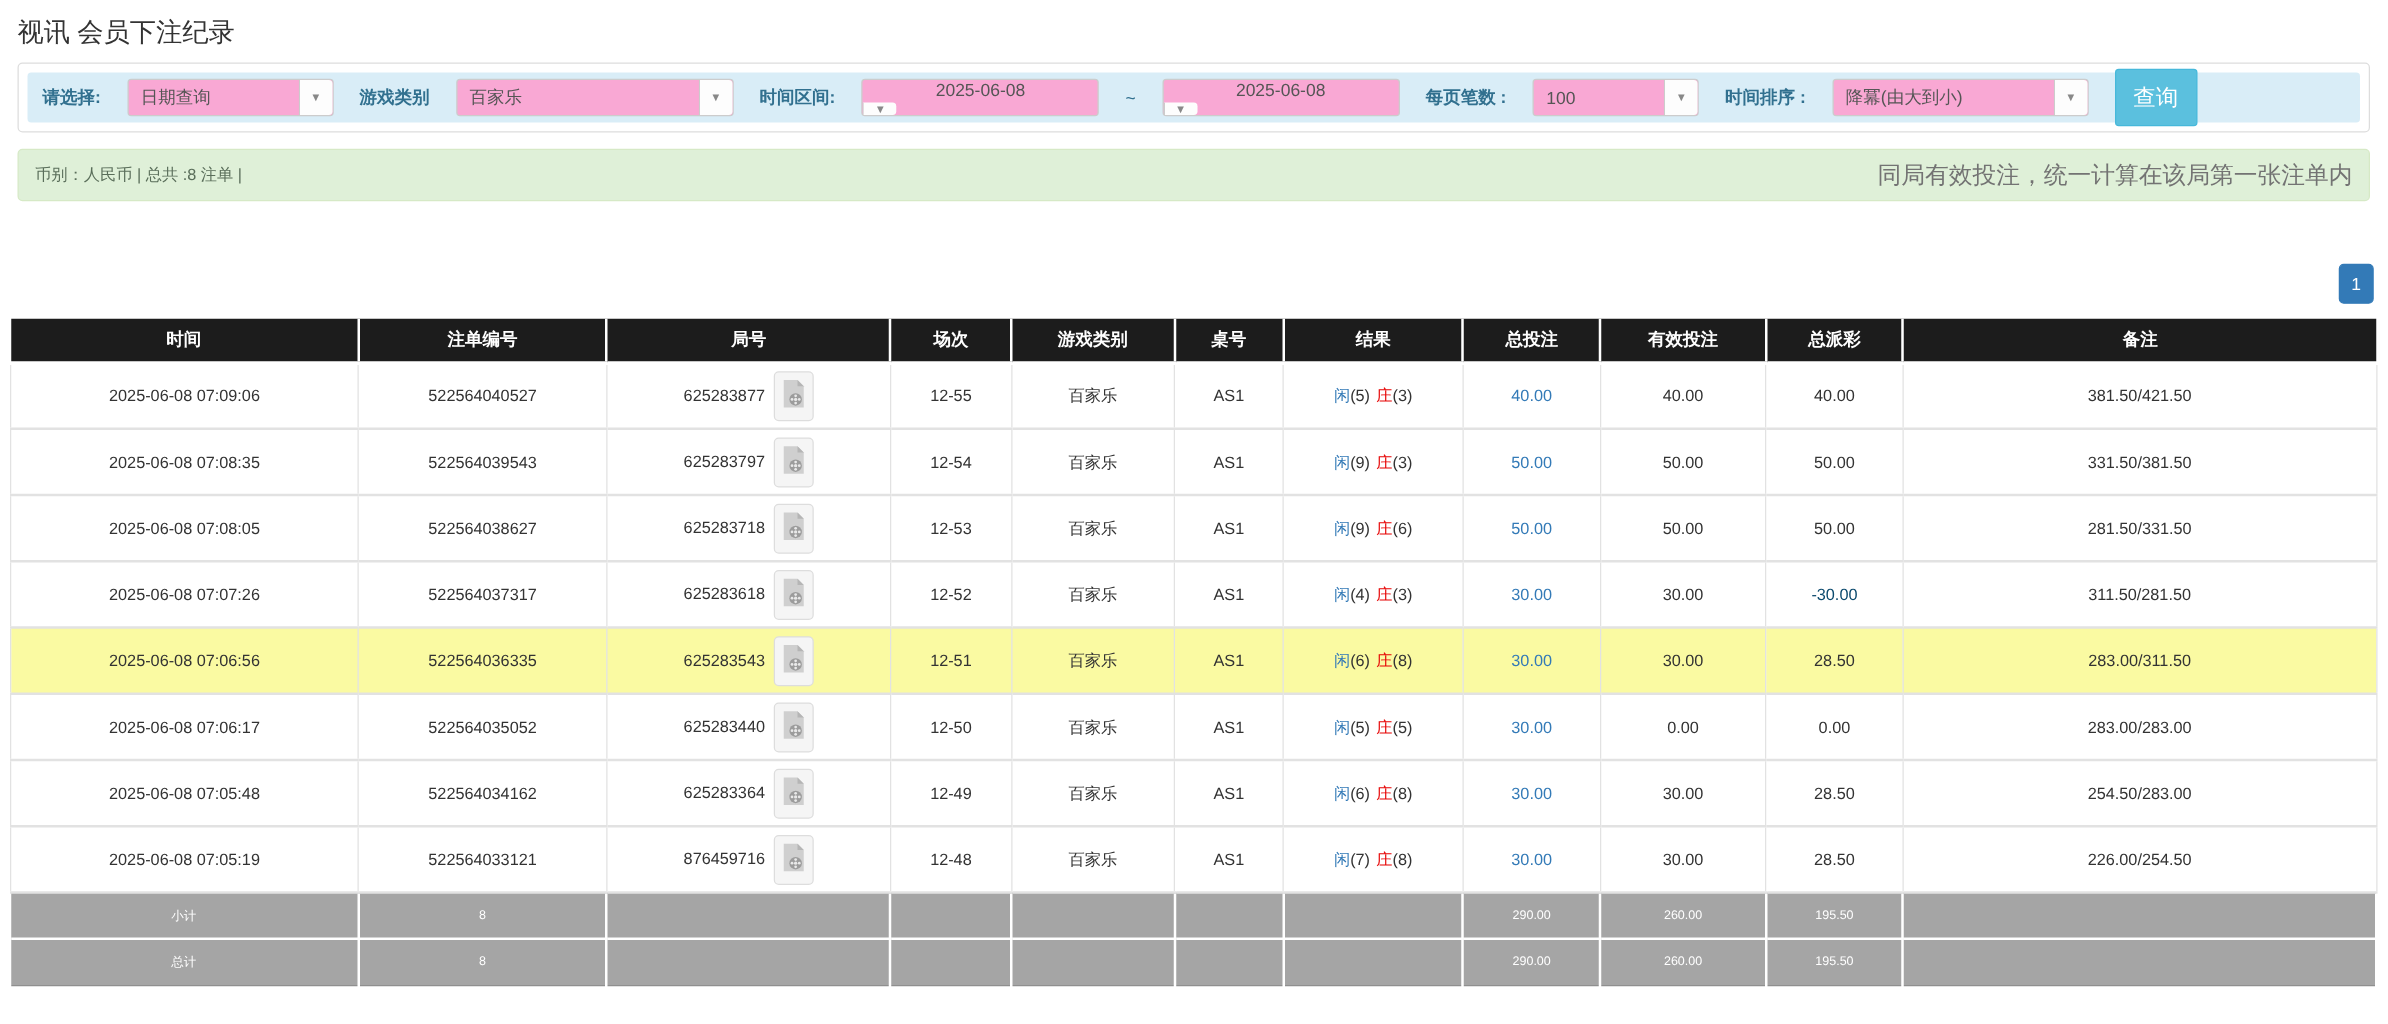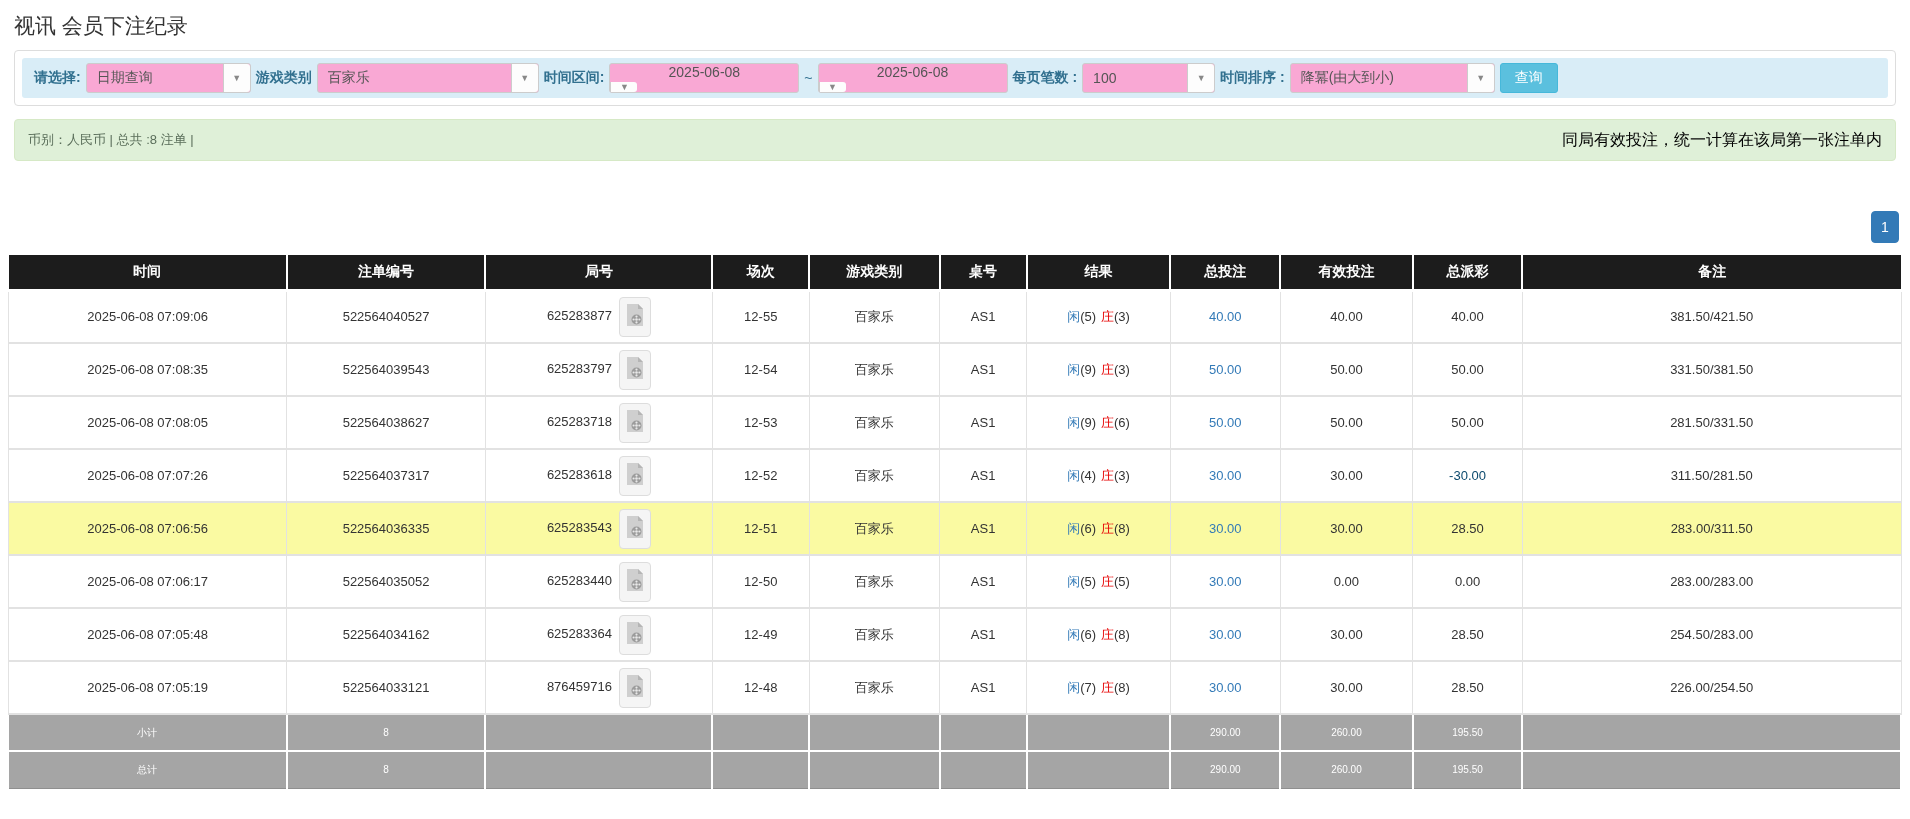--- a/index.html
+++ b/index.html
@@ -6,34 +6,34 @@
   html,body { margin:0; padding:0; }
   body {
     width:1910px; height:819px; overflow:hidden;
     background:#fff; color:#333;
     font-family:"Liberation Sans","DejaVu Sans",sans-serif;
   }
   .page-title { font-size:21px; font-weight:normal; color:#333; margin:12px 14px 10px 14px; }
 
   
   .filter-panel { margin:0 14px; border:1px solid #ddd; border-radius:4px; padding:7px; background:#fff; }
-  .filter-bar { background:#d9edf7; border-radius:3px; padding:5px 12px; display:flex; align-items:center; gap:5px; height:40px; }
+  .filter-bar { background:#d9edf7; border-radius:3px; padding:5px 12px; display:flex; align-items:center; gap:21px; height:40px; }
   .f-label { color:#31708f; font-weight:bold; font-size:14px; white-space:nowrap; }
   .tilde { color:#31708f; font-size:14px; }
   .select { background:#f9a8d4; border:1px solid #ccc; border-radius:3px; height:30px; display:flex; align-items:center; justify-content:space-between; font-size:14px; color:#555; cursor:pointer; }
   .select .val { padding:0 10px; white-space:nowrap; overflow:hidden; }
   .select .arrow { width:27px; align-self:stretch; border-left:1px solid #ccc; display:flex; align-items:center; justify-content:center; color:#888; font-size:9px; background:#fdfdfd; border-radius:0 3px 3px 0; }
   .w-select1 { width:165px; } .w-select2 { width:222px; } .w-date { width:190px;flex-direction:column; }
   .w-pagesize { width:133px; } .w-sort { width:205px;align-items:center; }
-  .search-btn { background:#5bc0de; border:1px solid #46b8da; color:#fff; border-radius:3px; height:30px; padding:0 14px; font-size:14px; cursor:pointer; font-family:inherit; }
+  .search-btn { background:#5bc0de; border:1px solid #46b8da; color:#fff; border-radius:3px; height:46px; padding:0 14px; font-size:18px; cursor:pointer; font-family:inherit; }
 
   
   .summary-panel { margin:13px 14px 0 14px; border:1px solid #d6e9c6; background:#dff0d8; border-radius:4px; height:42px; display:flex; align-items:center; justify-content:space-between; padding:0 13px; }
   .summary-left { color:#5a6e5a; font-size:13px; }
-  .summary-right { color:#000000; font-size:16px; }
+  .summary-right { color:#737373; font-size:19px; }
 
   
   .pager { display:flex; justify-content:flex-end; margin:50px 11px 12px 11px; }
   .page-btn { background:#337ab7; border:1px solid #337ab7; color:#fff; border-radius:4px; min-width:28px; height:32px; display:flex; align-items:center; justify-content:center; font-size:14px; padding:0 9px; cursor:pointer; }
 
   
   .table-wrap { margin:0 8px; }
   table { width:100%; border-collapse:collapse; table-layout:fixed; }
   thead th { background:#1c1c1c; color:#fff; font-size:14px; font-weight:bold; height:35px; text-align:center; }
   thead th + th { border-left:2px solid #fff; }

